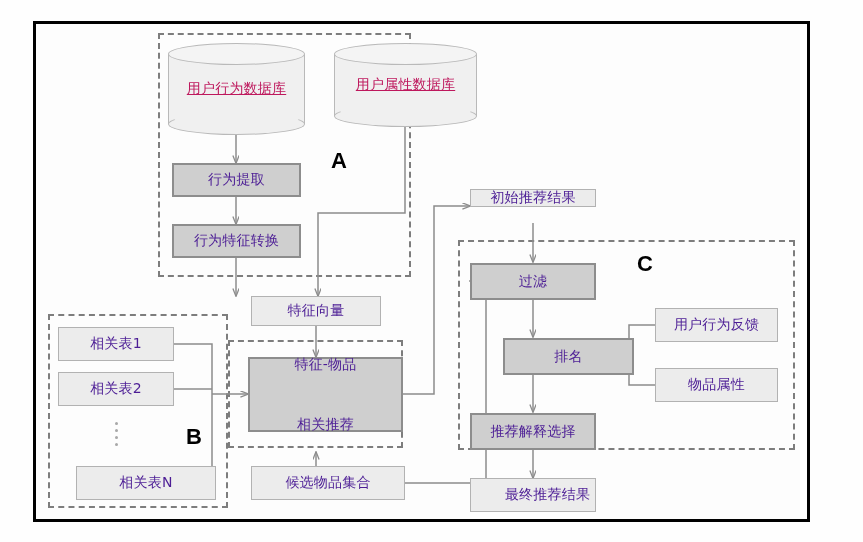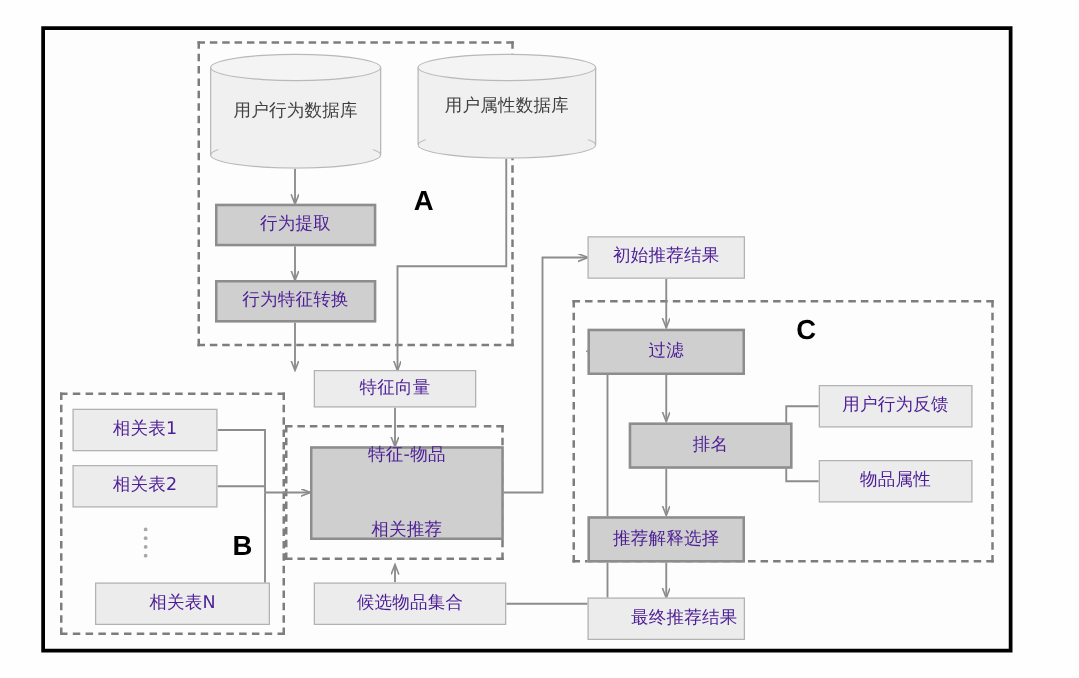--- a/index.html
+++ b/index.html
@@ -101,22 +101,23 @@
   .cyl .cap-label {
     position: absolute;
     left: 0;
     right: 0;
     top: 0;
     bottom: 0;
     display: flex;
     align-items: center;
     justify-content: center;
     font-size: 14px;
-    color: #404040;
+    color: #be185d;
     letter-spacing: 0.2px;
+    text-decoration: underline;
   }
   
   .group {
     position: absolute;
     box-sizing: border-box;
     border: 2.5px dashed #7d7d7d;
     background: transparent;
   }
   .group-tag {
     position: absolute;
@@ -249,21 +250,21 @@
 
   <div class="node dark" style="left:248px; top:357px; width:155px; height:75px; flex-direction:column;">
     <span class="lbl">特征-物品</span>
     <span class="lbl2">相关推荐</span>
   </div>
 
   <div class="node light" style="left:251px; top:466px; width:154px; height:34px;">
     <span class="lbl">候选物品集合</span>
   </div>
 
-  <div class="node light" style="left:470px; top:189px; width:126px; height:34px;">
+  <div class="node light" style="left:470px; top:189px; width:126px; height:18px;">
     <span class="lbl">初始推荐结果</span>
   </div>
 
   <div class="node dark" style="left:470px; top:263px; width:126px; height:37px;">
     <span class="lbl">过滤</span>
   </div>
 
   <div class="node dark" style="left:470px; top:338px; width:131px; height:37px;margin-left:33px;">
     <span class="lbl">排名</span>
   </div>

